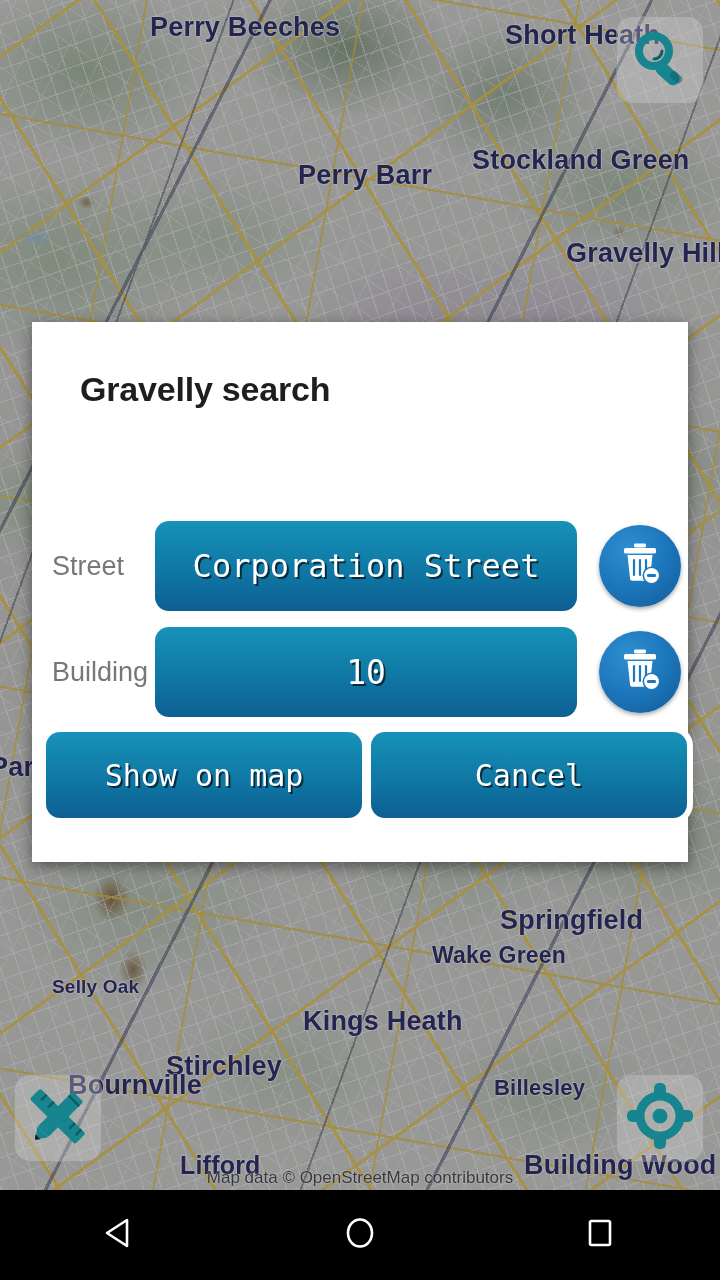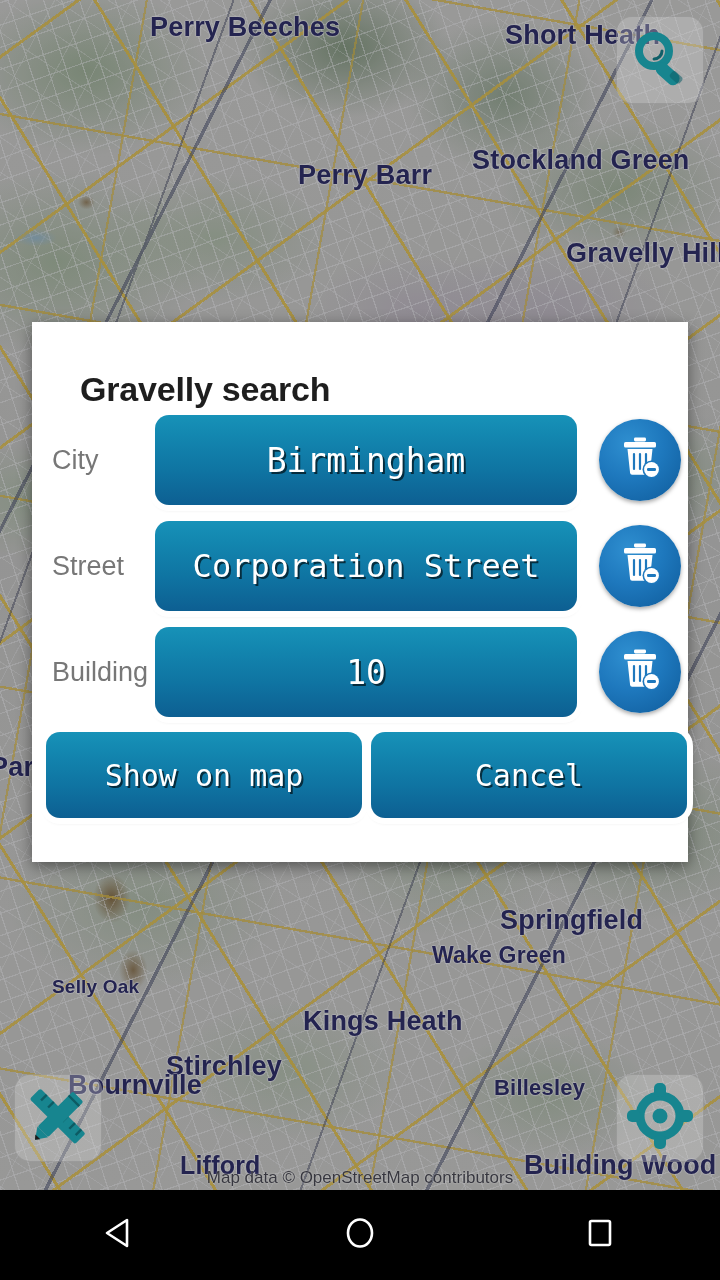--- a/index.html
+++ b/index.html
@@ -371,43 +371,20 @@
       </span>
     </div>
 
     <div id="attribution">Map data © OpenStreetMap contributors</div>
   </div>
 
   <div id="address-dialog">
 
     <div id="dialog-title">Gravelly search</div>
 
-    <div class="field-row" id="row-city">
-      <div class="field-label">City</div>
-      <div class="field-input" id="input-city">
-        <span class="field-input-text">Birmingham</span>
-      </div>
-      <div class="clear-button">
-        <span>
-          <svg width="50" height="50" viewBox="0 0 50 50">
-            <rect x="9" y="9" width="32" height="5.5" rx="1.6" fill="#ffffff"></rect>
-            <rect x="19" y="4.5" width="12" height="4" rx="1.4" fill="#ffffff"></rect>
-            <path d="M12.5 16 h25 l-2.6 24 a2 2 0 0 1 -2 1.8 h-15.8 a2 2 0 0 1 -2 -1.8 z" fill="#ffffff"></path>
-            <g stroke="#1e78bd" stroke-width="2.2" stroke-linecap="round">
-              <line x1="19" y1="21" x2="19" y2="36"></line>
-              <line x1="25" y1="21" x2="25" y2="36"></line>
-              <line x1="31" y1="21" x2="31" y2="36"></line>
-            </g>
-            <circle cx="36.5" cy="36.5" r="9" fill="#1e78bd"></circle>
-            <circle cx="36.5" cy="36.5" r="7.4" fill="#ffffff"></circle>
-            <rect x="32" y="35.1" width="9" height="2.8" rx="1.2" fill="#1e78bd"></rect>
-          </svg>
-        </span>
-      </div>
-    </div>
 
     <div class="field-row" id="row-street">
       <div class="field-label">Street</div>
       <div class="field-input" id="input-street">
         <span class="field-input-text">Corporation Street</span>
       </div>
       <div class="clear-button">
         <span>
           <svg width="50" height="50" viewBox="0 0 50 50">
             <rect x="9" y="9" width="32" height="5.5" rx="1.6" fill="#ffffff"></rect>

